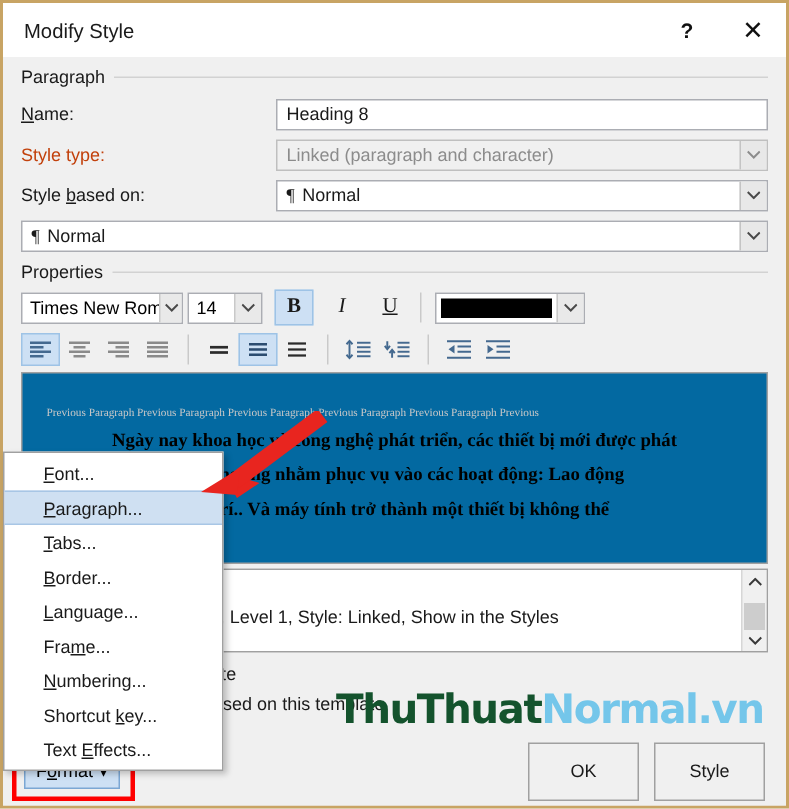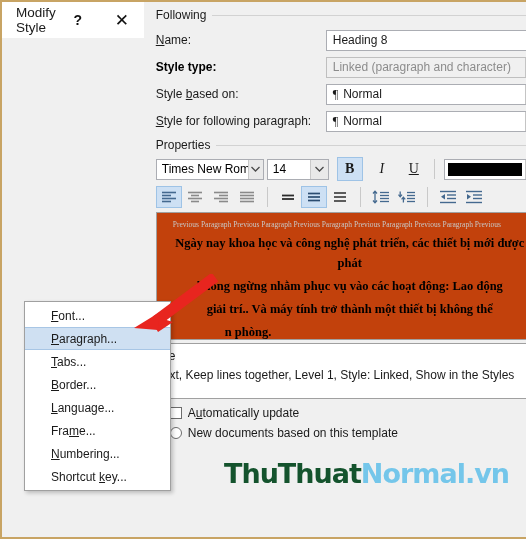--- a/index.html
+++ b/index.html
@@ -10,21 +10,21 @@
     font-size:12px;
     color:#000;
     overflow:hidden;
     position:relative;
   }
   .dialog{
     position:absolute;left:0;top:0;width:526px;height:539px;
     box-sizing:border-box;
     border:2px solid #c8a464;
     background:#f0f0f0;
-    display:flex;flex-direction:row;
+    display:flex;flex-direction:column;
   }
   
   .titlebar{
     height:36px;flex:0 0 36px;background:#ffffff;
     display:flex;align-items:center;
     padding-left:14px;
     box-sizing:border-box;
   }
   .title-text{font-size:13.5px;color:#1a1a1a;flex:1;}
   .tb-btn{
@@ -36,21 +36,21 @@
   
   .content{flex:1;position:relative;background:#f0f0f0;padding:0 12px;box-sizing:border-box;}
   .grouplabel{
     font-size:12px;color:#1a1a1a;
     position:relative;display:flex;align-items:center;gap:6px;
   }
   .grouplabel .rule{flex:1;height:1px;background:#d2d2d2;}
   
   .prop-row{display:flex;align-items:center;height:24px;margin-bottom:3px;}
   .prop-label{width:170px;font-size:12px;color:#1a1a1a;}
-  .prop-label.dim{color:#000000;font-weight:bold;}
+  .prop-label.dim{color:#c2410c;}
   .u{text-decoration:underline;}
   .field{
     flex:1;height:21px;box-sizing:border-box;
     border:1px solid #abadb3;background:#fff;
     display:flex;align-items:center;
     padding-left:6px;font-size:12px;color:#1a1a1a;
   }
   .field.disabled{background:#f0f0f0;color:#8c8c8c;border-color:#bfbfbf;}
   .combo{position:relative;padding-right:18px;}
   .arrow{
@@ -65,43 +65,43 @@
   .ctl{
     height:21px;box-sizing:border-box;border:1px solid #abadb3;background:#fff;
     display:flex;align-items:center;font-size:12px;position:relative;
   }
   .ctl .txt{padding:0 3px 0 5px;white-space:nowrap;overflow:hidden;}
   .ctl .drop{
     width:17px;height:19px;background:#e9e9e9;border-left:1px solid #c9c9c9;
     display:flex;align-items:center;justify-content:center;margin-left:auto;
   }
   .font-name{width:108px;}
-  .font-size{width:62px;margin-left:3px;}
+  .font-size{width:50px;margin-left:3px;}
   .sep{width:1px;height:20px;background:#c9c9c9;margin:0 7px;}
   .tbtn{
     width:26px;height:24px;display:flex;align-items:center;justify-content:center;
     font-size:13px;color:#1a1a1a;box-sizing:border-box;border:1px solid transparent;
   }
   .tbtn.on{background:#cde0f4;border:1px solid #9ec3e6;}
   .tbtn.b{font-family:"Liberation Serif",serif;font-weight:bold;font-size:14px;}
   .tbtn.i{font-family:"Liberation Serif",serif;font-style:italic;font-size:14px;}
   .tbtn.uu{font-family:"Liberation Serif",serif;text-decoration:underline;font-size:14px;}
   .color-ctl{width:100px;margin-left:2px;}
   .swatch{height:13px;flex:1;background:#000;margin:0 3px;}
   .align-row{display:flex;align-items:center;height:26px;margin-top:2px;}
   .abtn{
     width:26px;height:22px;display:flex;align-items:center;justify-content:center;
     box-sizing:border-box;border:1px solid transparent;
   }
   .abtn.on{background:#cde0f4;border:1px solid #9ec3e6;}
   
   .preview{
-    margin-top:2px;height:128px;background:#c2410c;
+    margin-top:2px;height:128px;background:#0369a1;
     border:1px solid #a0a0a0;box-sizing:border-box;
-    padding:6px 8px;overflow:hidden;position:relative;
+    padding:20px 8px;overflow:hidden;position:relative;
   }
   .prev-gray{
     color:#c8c8c8;font-family:"Liberation Serif",serif;font-size:7.5px;
     line-height:11px;padding:0 8px;
   }
   .prev-main{
     font-family:"Liberation Serif",serif;font-weight:bold;font-size:12.5px;
     line-height:20px;color:#000;text-align:center;margin-top:3px;
   }
   
@@ -145,21 +145,21 @@
     border:3px solid #ff0000;box-sizing:border-box;pointer-events:none;
   }
   .footer-spacer{flex:1;}
   .fbtn{
     width:74px;height:39px;background:#f0f0f0;border:1px solid #a0a0a0;
     display:flex;align-items:center;justify-content:center;
     font-size:12px;color:#1a1a1a;box-sizing:border-box;margin-left:10px;
   }
   
   .menu{
-    position:absolute;left:22px;top:299px;width:145px;
+    position:absolute;left:0;top:299px;width:145px;
     background:#fff;border:1px solid #a0a0a0;
     box-shadow:2px 2px 4px rgba(0,0,0,.22);
     padding:2px 0;z-index:40;
   }
   .menu-item{
     height:23px;display:flex;align-items:center;
     padding-left:26px;font-size:12px;color:#1a1a1a;box-sizing:border-box;
   }
   .menu-item.sel{background:#cfe0f2;border-top:1px solid #a8c6e5;border-bottom:1px solid #a8c6e5;}
   
@@ -180,21 +180,21 @@
 
   <div class="titlebar">
     <div class="title-text">Modify Style</div>
     <div class="tb-btn help">?</div>
     <div class="tb-btn close">✕</div>
   </div>
 
   <div class="content">
 
     <div class="grouplabel" style="margin-top:6px;">
-      <span>Following</span>
+      <span>Paragraph</span>
       <span class="rule"></span>
     </div>
 
     <div style="margin-top:6px;">
 
       <div class="prop-row">
         <div class="prop-label"><span class="u">N</span>ame:</div>
         <div class="field">
           <span>Heading 8</span>
         </div>
@@ -219,21 +219,20 @@
           <span>Normal</span>
           <span class="arrow">
             <svg width="9" height="6" viewBox="0 0 9 6">
                 <path d="M0.5 1 L4.5 5 L8.5 1" stroke="#4a4a4a" stroke-width="1.3" fill="none"></path>
               </svg>
           </span>
         </div>
       </div>
 
       <div class="prop-row">
-        <div class="prop-label"><span class="u">S</span>tyle for following paragraph:</div>
         <div class="field combo">
           <span class="pilcrow">¶</span>
           <span>Normal</span>
           <span class="arrow">
             <svg width="9" height="6" viewBox="0 0 9 6">
                 <path d="M0.5 1 L4.5 5 L8.5 1" stroke="#4a4a4a" stroke-width="1.3" fill="none"></path>
               </svg>
           </span>
         </div>
       </div>
@@ -477,20 +476,23 @@
       </div>
     <div class="menu-item">
         <span>Fra<span class="u">m</span>e...</span>
       </div>
     <div class="menu-item">
         <span><span class="u">N</span>umbering...</span>
       </div>
     <div class="menu-item">
         <span>Shortcut <span class="u">k</span>ey...</span>
       </div>
+    <div class="menu-item">
+        <span>Text <span class="u">E</span>ffects...</span>
+      </div>
   </div>
 
   <div class="annot-arrow">
     <svg width="100" height="60" viewBox="0 0 100 60">
       <g fill="#e8251f">
         <path d="M96 2 L40 44 L53 48 L38 58 L30 44 L42 46 Z"></path>
         <path d="M95 1 L41 41 L31 48 L24 42 L36 36 Z" opacity="0"></path>
       </g>
       <path d="M95 3 L36 47" stroke="#e8251f" stroke-width="11" stroke-linecap="butt"></path>
       <path d="M14 54 L40 38 L38 56 Z" fill="#e8251f"></path>

